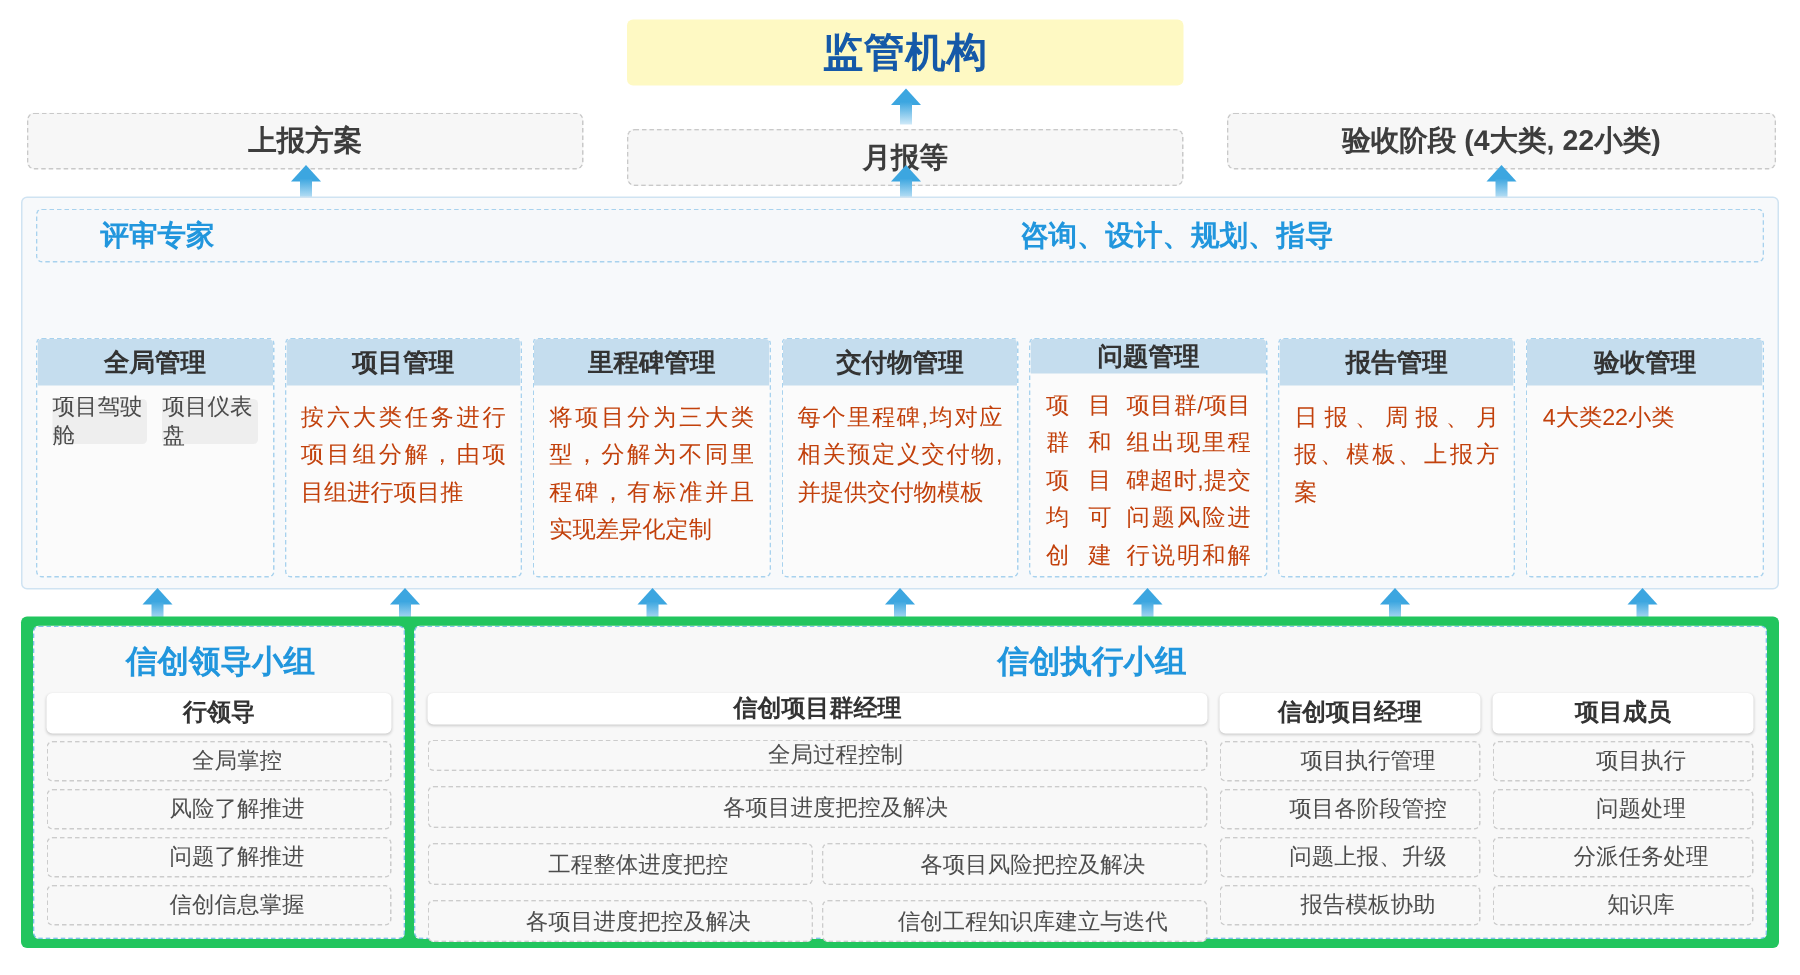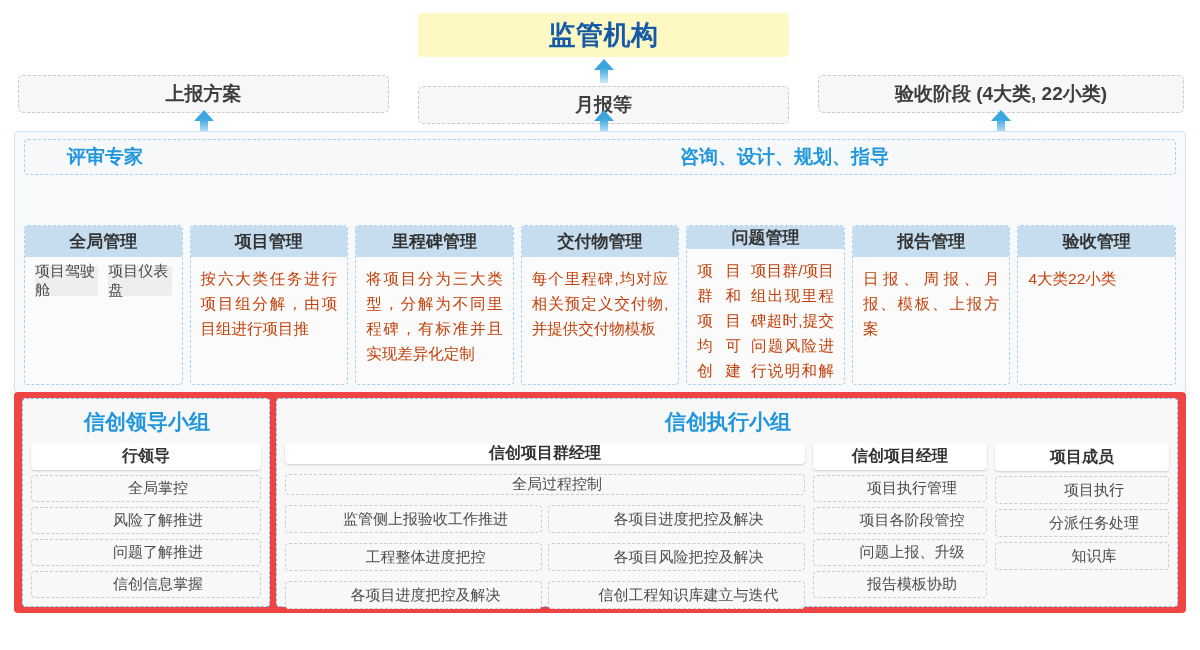--- a/index.html
+++ b/index.html
@@ -113,22 +113,22 @@
     border-radius: 3px;
     height: 30px;
     display: flex; align-items: center; justify-content: center;
     font-size: 15px;
     color: #4b4b4b;
   }
 
   
   .bot-panel {
     position: absolute;
-    left: 14px; top: 392px; width: 1172px; height: 221px;
-    background: #ef4444;
+    left: 14px; top: 411px; width: 1172px; height: 221px;
+    background: #22c55e;
     border-radius: 4px;
   }
   .grp {
     position: absolute;
     top: 6px; height: 209px;
     border: 1px dashed #7fc2ea;
     border-radius: 4px;
     background: #f8f8f8;
   }
   .grp-left  { left: 8px;  width: 248px; }
@@ -312,21 +312,20 @@
     </div>
 
     <div class="grp grp-right">
       <div class="grp-title">信创执行小组</div>
       <div class="role-cols">
 
         <div class="role-col" style="flex:0 0 520px;gap:10px;">
           <div class="role-head">信创项目群经理</div>
           <div class="role-item">全局过程控制</div>
           <div class="split-row">
-            <div class="role-item">监管侧上报验收工作推进</div>
             <div class="role-item">各项目进度把控及解决</div>
           </div>
           <div class="split-row">
             <div class="role-item">工程整体进度把控</div>
             <div class="role-item">各项目风险把控及解决</div>
           </div>
           <div class="split-row">
             <div class="role-item">各项目进度把控及解决</div>
             <div class="role-item">信创工程知识库建立与迭代</div>
           </div>
@@ -336,20 +335,21 @@
           <div class="role-head">信创项目经理</div>
           <div class="role-item">项目执行管理</div>
           <div class="role-item">项目各阶段管控</div>
           <div class="role-item">问题上报、升级</div>
           <div class="role-item">报告模板协助</div>
         </div>
 
         <div class="role-col" style="flex:1 1 0;">
           <div class="role-head">项目成员</div>
           <div class="role-item">项目执行</div>
+          <div class="role-item">问题处理</div>
           <div class="role-item">分派任务处理</div>
           <div class="role-item">知识库</div>
         </div>
 
       </div>
     </div>
 
   </div>
 
 </div>

